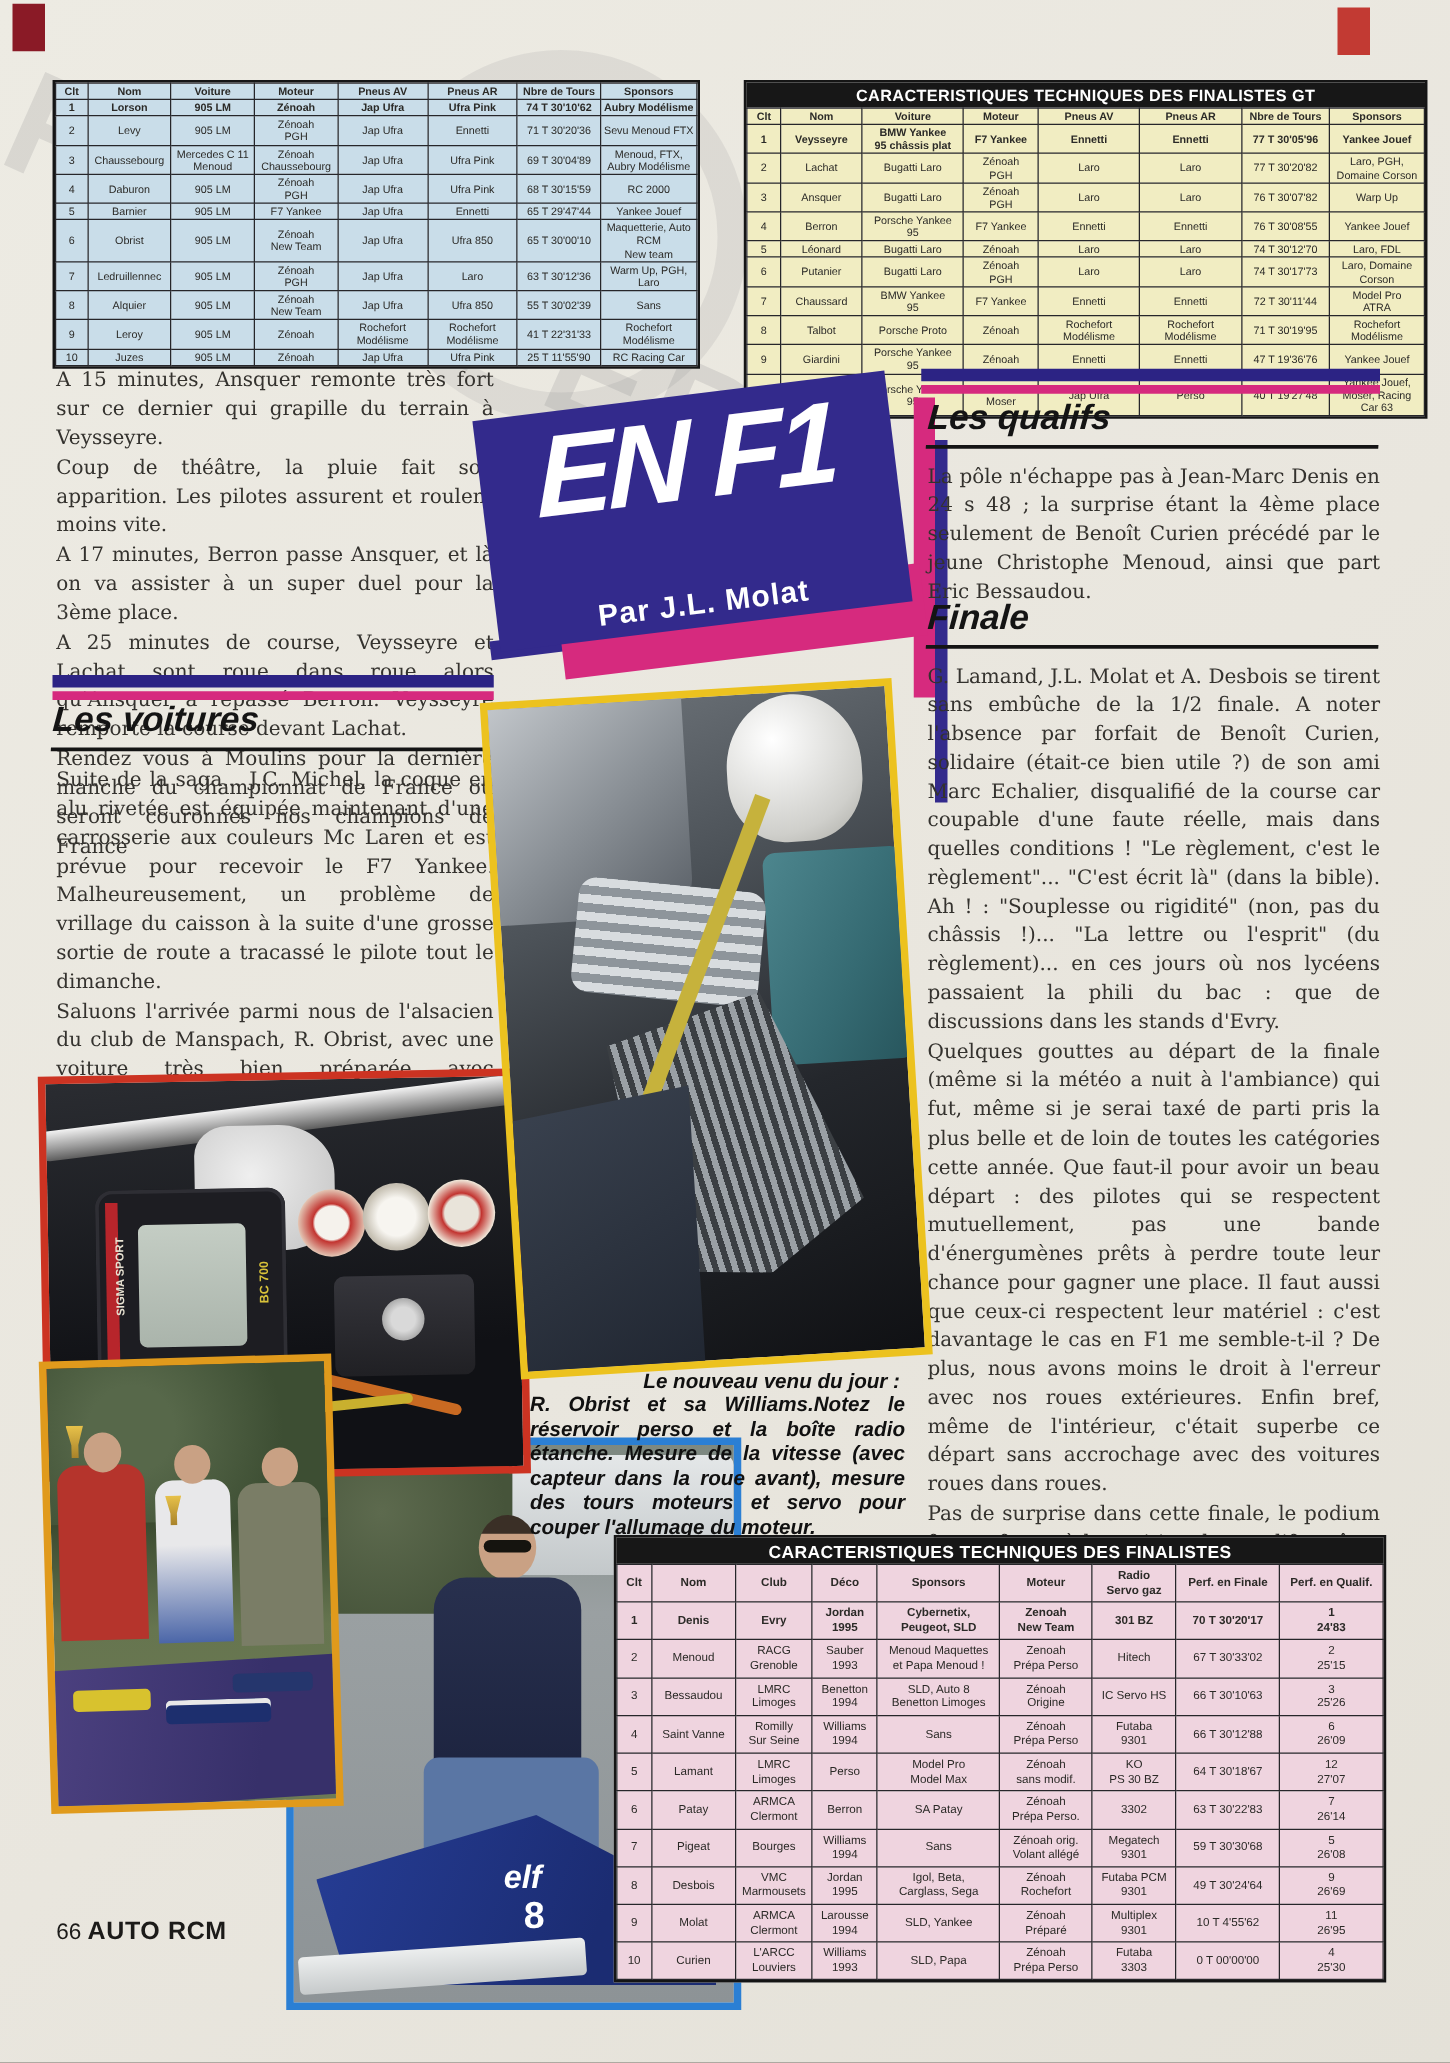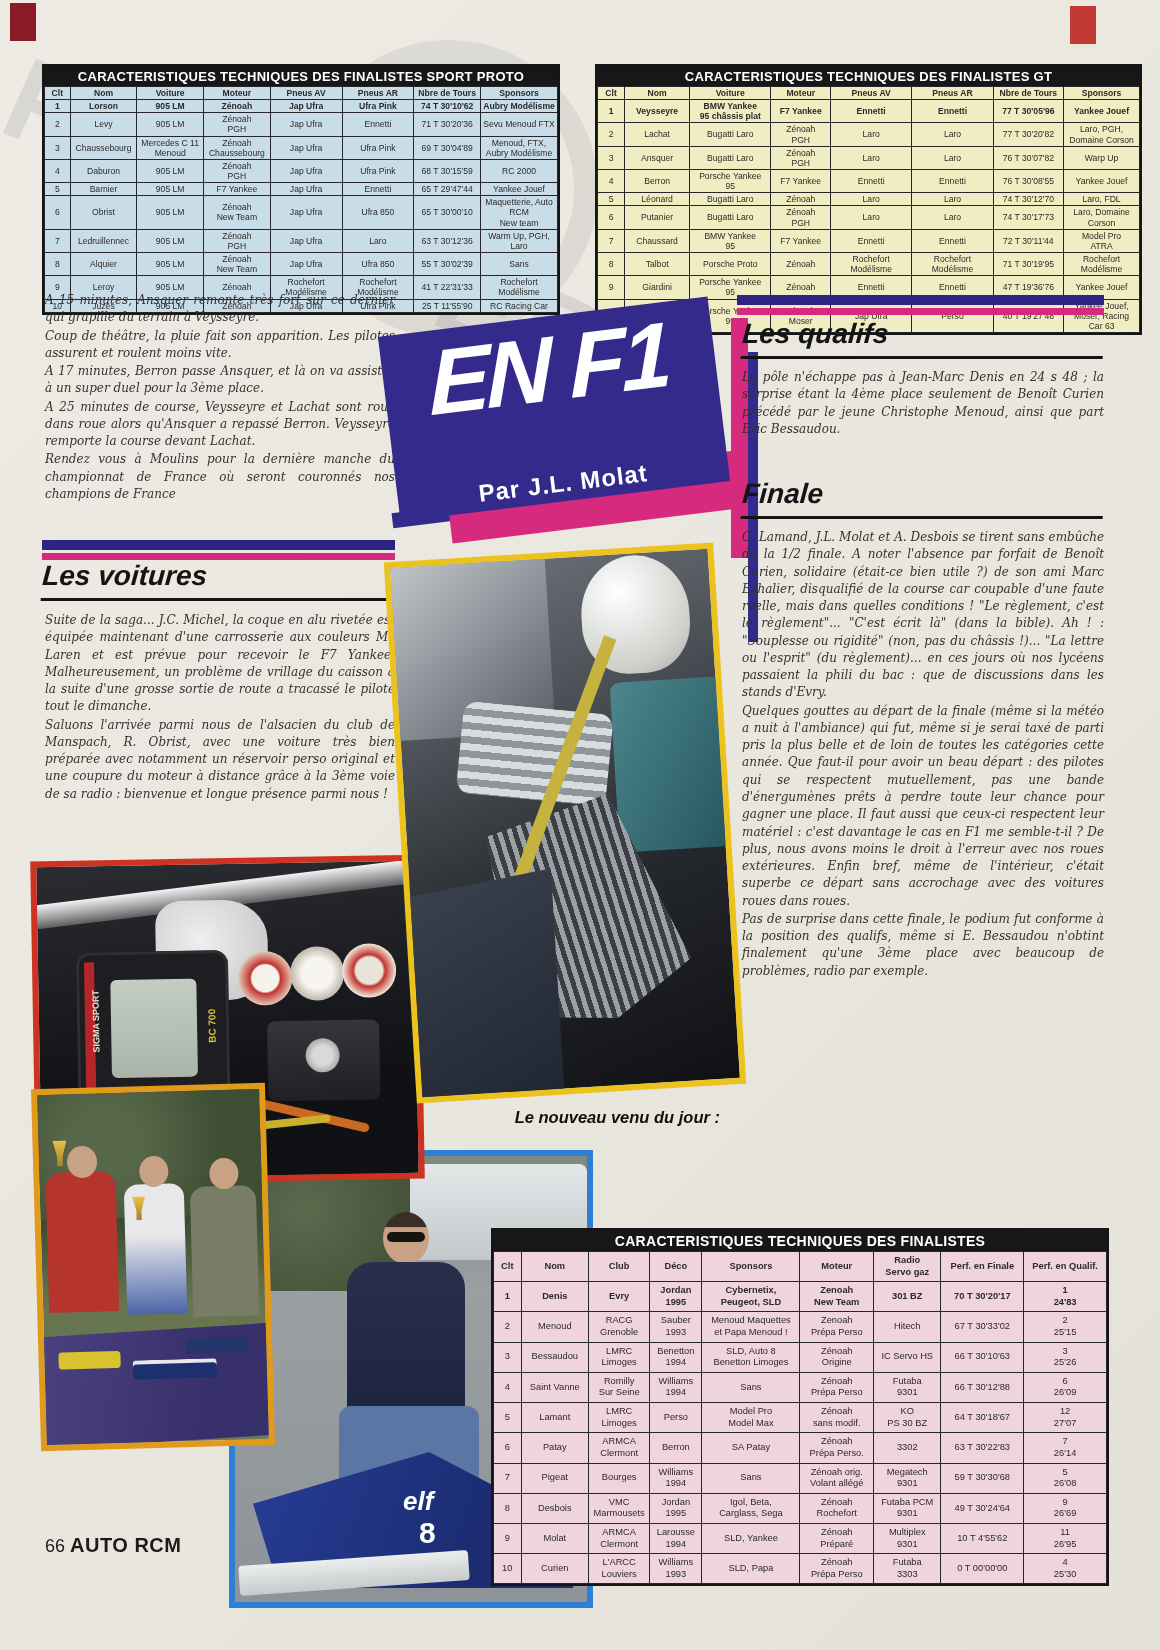--- a/index.html
+++ b/index.html
@@ -31,22 +31,22 @@
   .dtable.sport .ttl{font-size:13px;}
   .dtable.sport th,.dtable.sport td{font-size:8.6px;line-height:1.18;background:#c9dde9;}
   .dtable.gt{left:563px;top:64px;width:543px;margin-left:32px;}
   .dtable.gt .ttl{font-size:13px;}
   .dtable.gt th,.dtable.gt td{font-size:8.6px;line-height:1.18;background:#f1edc2;}
   .dtable.f1{left:491px;top:1228px;width:614px;z-index:8;}
   .dtable.f1 .ttl{font-size:14px;}
   .dtable.f1 th,.dtable.f1 td{font-size:9.3px;line-height:1.25;background:#efd4df;padding:3px 2px;}
 
   
-  .bodytext{font-family:"DejaVu Serif",serif;font-size:12px;line-height:1.44;
-    text-align:justify;color:#34322e;font-style:italic;}
+  .bodytext{font-family:"DejaVu Serif",serif;font-size:16px;line-height:1.44;
+    text-align:justify;color:#34322e;}
   .bodytext p{margin:0 0 1px 0;}
   .section-head{font:italic 900 28px "Liberation Sans",sans-serif;color:#141414;
     border-bottom:3px solid #141414;padding-bottom:6px;margin:0 0 10px 0;transform:skewX(-4deg);}
   .stripes{position:absolute;}
   .stripes .s-blue{height:10px;background:#2c2384;}
   .stripes .s-pink{height:7px;background:#d62a7e;margin-top:3px;}
 
   #intro-text{position:absolute;left:45px;top:292px;width:350px;}
   #qualifs-section{position:absolute;left:742px;top:318px;width:362px;}
   #finale-section{position:absolute;left:742px;top:478px;width:362px;}
@@ -76,38 +76,37 @@
     transform:rotate(-3.5deg);background:linear-gradient(160deg,#70767c 0%,#4c5258 30%,#24272c 62%,#101114 100%);z-index:3;}
   #photo-chassis{left:33px;top:858px;width:377px;height:312px;border:6px solid #cc3322;
     transform:rotate(-1deg);background:linear-gradient(175deg,#2a2c31,#101115 70%);z-index:2;}
   #photo-podium{left:36px;top:1086px;width:222px;height:350px;border:6px solid #e09a1c;
     transform:rotate(-1.6deg);background:linear-gradient(#4a5a42,#39492f 35%,#66754f 60%,#6d7a55 100%);z-index:3;}
   #photo-sitting{left:229px;top:1150px;width:352px;height:446px;border:6px solid #2b7fd4;
     background:linear-gradient(#7d8880 0%,#9aa0a2 30%,#8d9396 100%);z-index:1;}
 
   
   .caption{font:italic bold 16.5px/1.18 "Liberation Sans",sans-serif;color:#101010;}
-  #caption-newcomer{position:absolute;left:424px;top:1096px;width:300px;z-index:6;text-align:justify;margin-top:12px;}
+  #caption-newcomer{position:absolute;left:424px;top:1096px;width:300px;z-index:6;text-align:justify;}
   #caption-newcomer .lead{display:block;text-align:right;padding-right:4px;}
   #caption-podium{position:absolute;left:48px;top:1446px;width:218px;z-index:6;}
   #footer{position:absolute;left:45px;top:1534px;font-size:18px;color:#1c1b19;}
   #footer .mag{font-weight:900;font-size:20px;letter-spacing:.5px;}
 </style>
 </head>
 <body>
 
 <div id="page">
 
   <div class="watermark">RC PAPER</div>
   <div class="watermark-circle"></div>
   <div class="corner-mark left"></div>
   <div class="corner-mark right"></div>
 
   <div class="dtable sport">
-    <div class="ttl">CARACTERISTIQUES TECHNIQUES DES FINALISTES SPORT PROTO</div>
     <table>
         <colgroup>
           <col style="width: 5%;">
           <col style="width: 13%;">
           <col style="width: 13%;">
           <col style="width: 13%;">
           <col style="width: 14%;">
           <col style="width: 14%;">
           <col style="width: 13%;">
           <col style="width: 15%;">
@@ -485,20 +484,21 @@
     <div class="ph" style="left:18px;top:296px;width:320px;height:136px;clip-path:polygon(0 38%,55% 0,100% 55%,100% 100%,8% 100%);background:linear-gradient(110deg,#263d95,#1b2c72 70%);">
       <div class="ph" style="left:150px;top:34px;font:italic 900 26px 'Liberation Sans',sans-serif;color:#fff;">elf</div>
       <div class="ph" style="left:166px;top:64px;font:900 30px 'Liberation Sans',sans-serif;color:#fff;">8</div>
     </div>
     <div class="ph" style="left:4px;top:402px;width:230px;height:30px;background:linear-gradient(#eceeee,#c6cacb);transform:rotate(-4deg);border-radius:4px;"></div>
     <div class="ph" style="left:266px;top:318px;width:78px;height:80px;border-radius:50%;background:radial-gradient(circle,#2a2a2a 55%,#101010);"></div>
   </div>
 
   <div id="caption-newcomer" class="caption">
     <span class="lead">Le nouveau venu du jour :</span>
+    <span>R. Obrist et sa Williams.Notez le réservoir perso et la boîte radio étanche. Mesure de la vitesse (avec capteur dans la roue avant), mesure des tours moteurs et servo pour couper l'allumage du moteur.</span>
   </div>
 
   <div class="dtable f1">
     <div class="ttl">CARACTERISTIQUES TECHNIQUES DES FINALISTES</div>
     <table>
         <colgroup>
           <col style="width: 4.5%;">
           <col style="width: 11%;">
           <col style="width: 10%;">
           <col style="width: 8.5%;">

